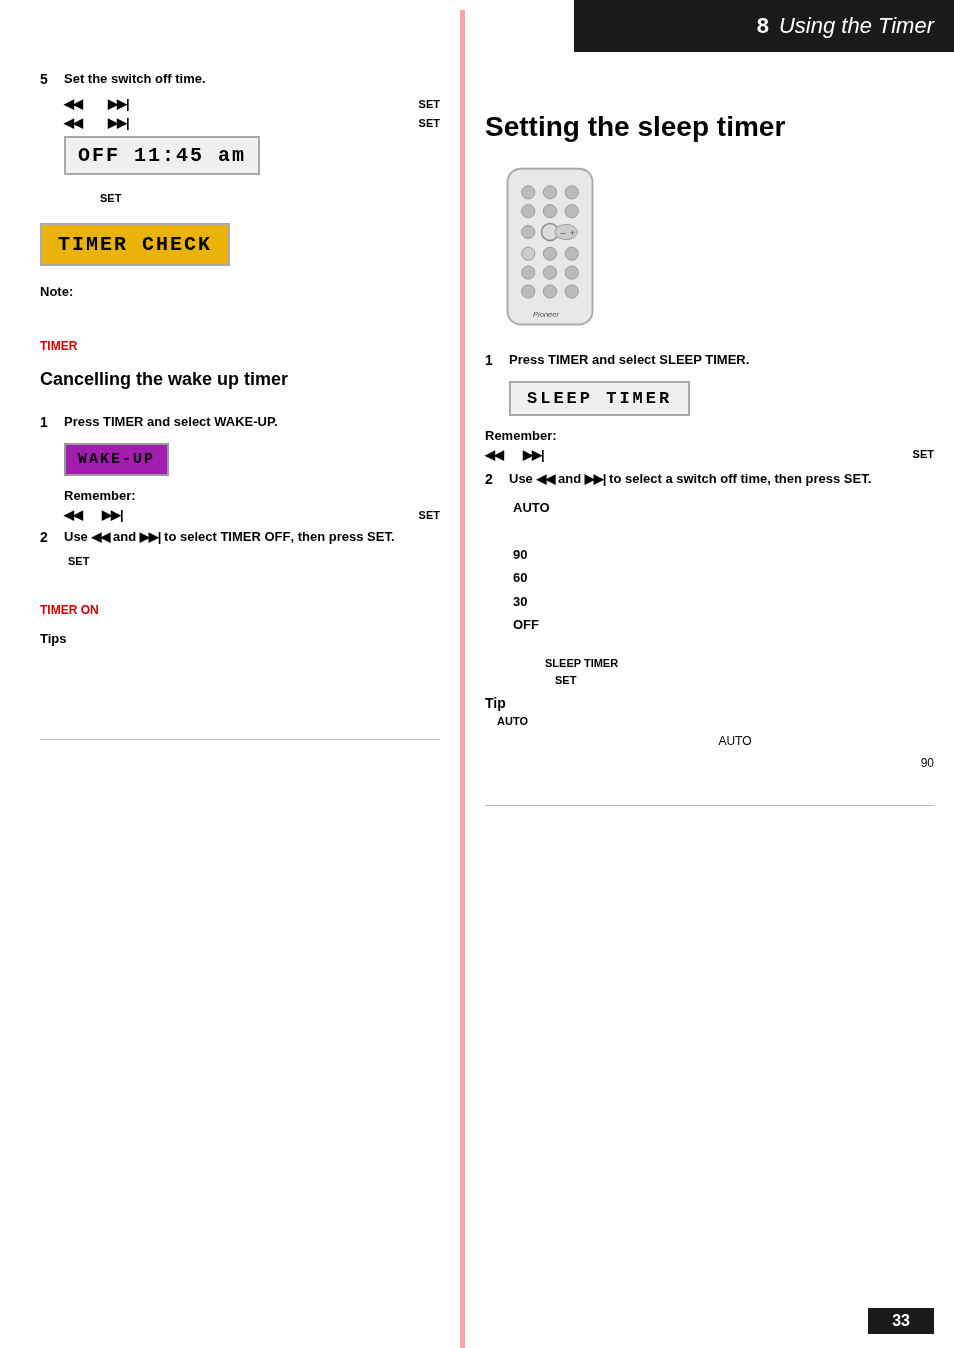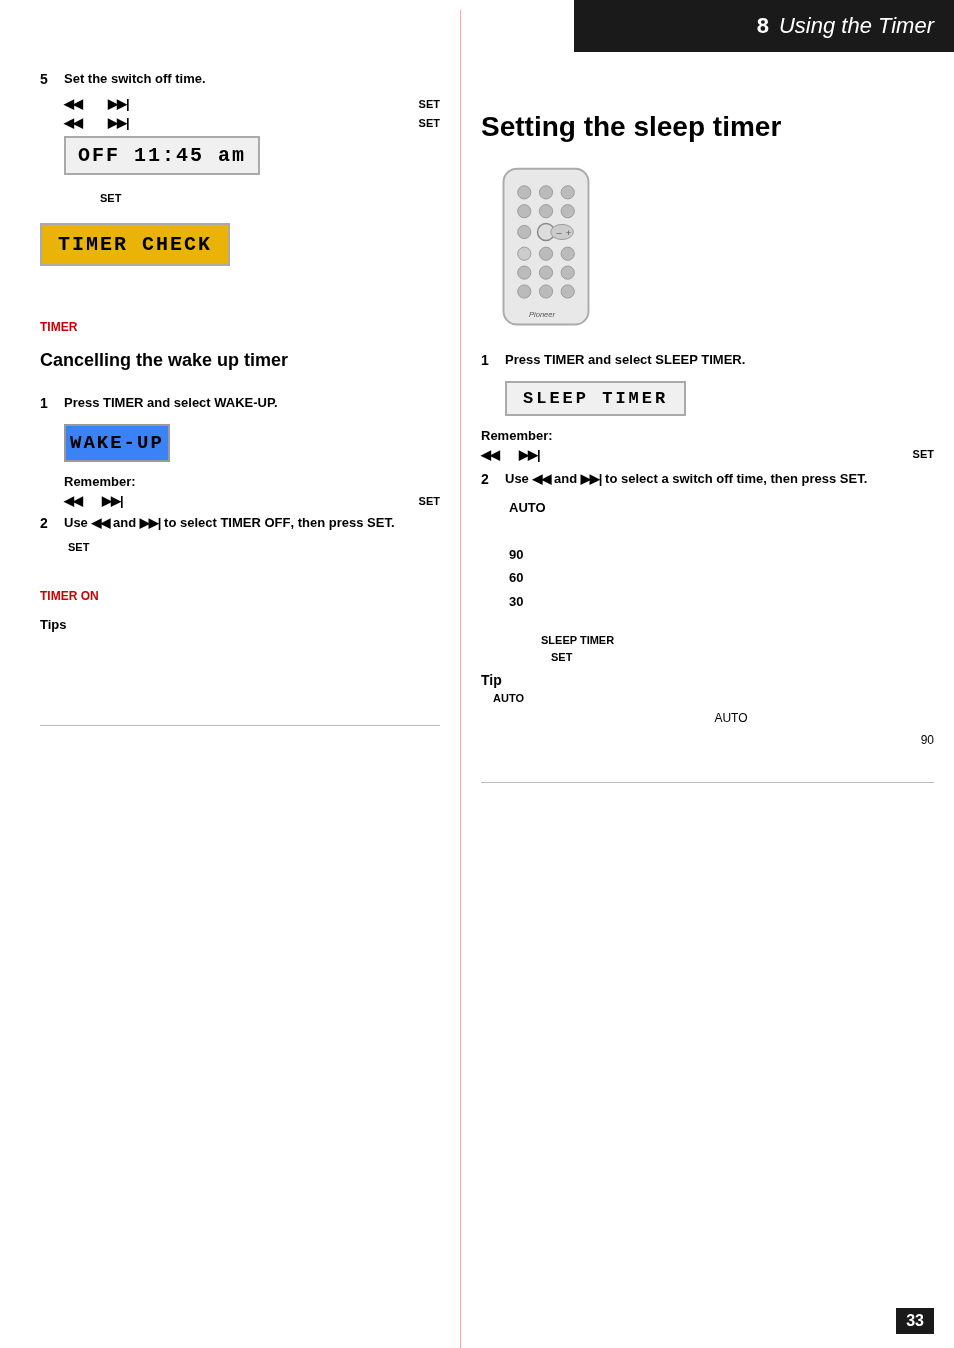--- a/index.html
+++ b/index.html
@@ -41,21 +41,21 @@
     }
 
     .left-col {
       width: 460px;
       padding: 60px 20px 20px 40px;
     }
 
     .right-col {
       width: 494px;
       padding: 60px 20px 20px 20px;
-      border-left: 1px solid #fca5a5;
+      border-left: 5px solid #fca5a5;
     }
 
     
     .step {
       display: flex;
       align-items: flex-start;
       margin-bottom: 8px;
     }
     .step-num {
       font-size: 14px;
@@ -142,21 +142,21 @@
 
     
     .page-num-box {
       position: absolute;
       bottom: 14px;
       right: 20px;
       background: #1a1a1a;
       color: #fff;
       font-size: 16px;
       font-weight: bold;
-      padding: 4px 10px;
+      padding: 4px 24px;
     }
 
     
     .remote-img {
       width: 130px;
       height: 170px;
       margin: 10px 0 14px 0;
     }
 
     
@@ -183,25 +183,25 @@
       margin: 2px 0 2px 0;
     }
     .remember-set {
       margin-left: auto;
       font-size: 11px;
       font-weight: bold;
     }
 
     .wake-display {
       border: 2px solid #999;
-      background: #3b82f6;
+      background: #a21caf;
       font-family: 'Courier New', monospace;
-      font-size: 19px;
-      font-weight: bold;
-      padding: 6px 4px;
+      font-size: 15px;
+      font-weight: bold;
+      padding: 6px 12px;
       display: inline-block;
       margin: 4px 0;
       letter-spacing: 2px;
     }
 
     .sleep-display {
       border: 2px solid #aaa;
       background: #f0f0f0;
       font-family: 'Courier New', monospace;
       font-size: 17px;
@@ -275,20 +275,21 @@
     <div style="margin-left:60px;margin-bottom:10px;">
       <span class="set-inline">SET</span>
     </div>
 
     
     <div style="margin-bottom:10px;">
       <div class="timer-check-display">TIMER CHECK</div>
     </div>
 
     
+    <p class="note-label">Note:</p>
     <br>
     <br>
 
     
     <a class="red-link">TIMER</a>
 
     <br>
 
     
     <div class="subsection-title">Cancelling the wake up timer</div>
@@ -406,20 +407,21 @@
       </span>
     </div>
 
     
     <div class="options-list">
       <div>AUTO</div>
       <br>
       <div>90</div>
       <div>60</div>
       <div>30</div>
+      <div>OFF</div>
     </div>
 
     <br>
 
     
     <div style="margin-left:60px; margin-bottom:2px;">
       <span class="set-inline">SLEEP TIMER</span>
     </div>
     <div style="margin-left:70px; margin-bottom:8px;">
       <span class="set-inline">SET</span>

